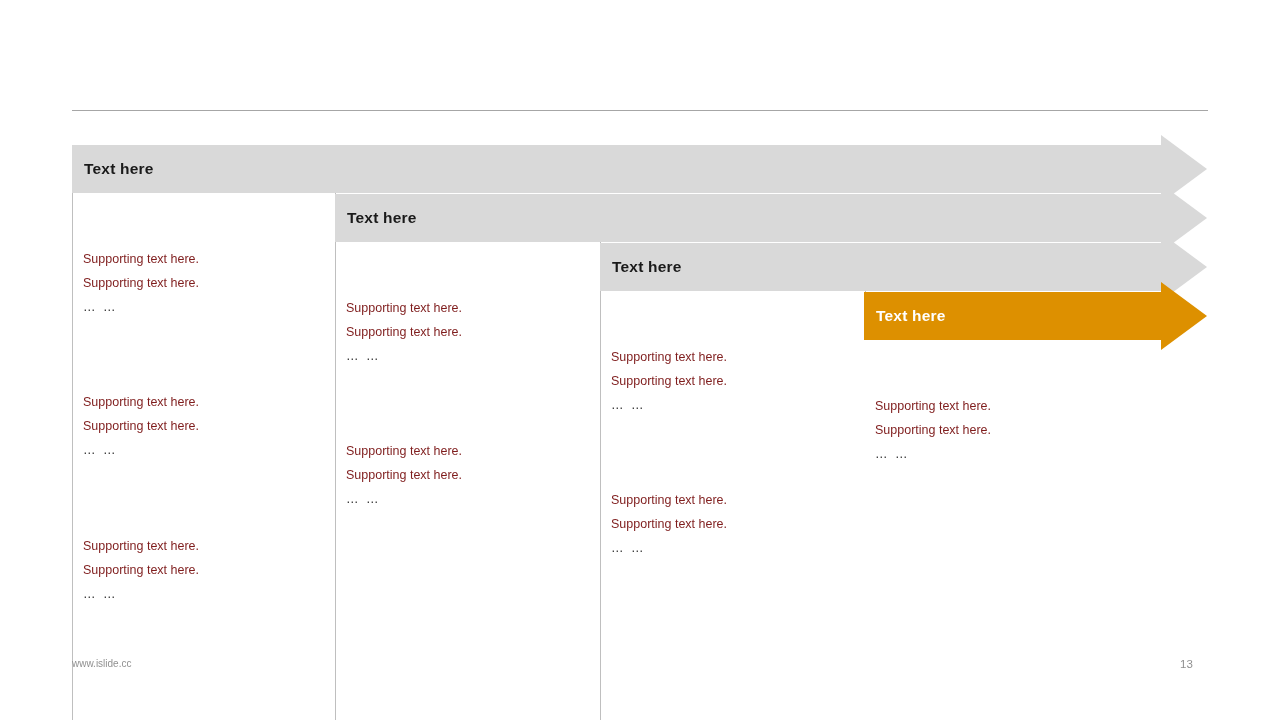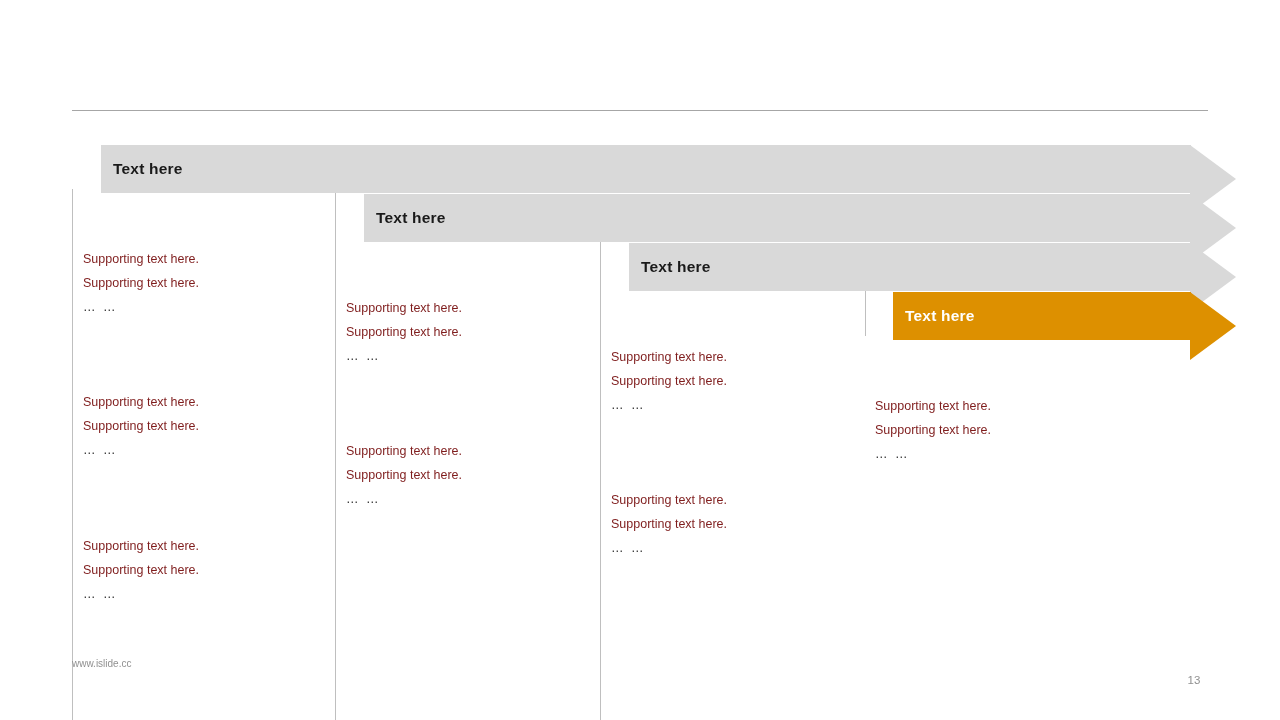--- a/index.html
+++ b/index.html
@@ -36,22 +36,21 @@
   .stage {
     position: absolute;
   }
 
   .arrow-band {
     position: absolute;
     left: 0;
     top: 0;
     height: 48px;
     display: flex;
-    align-items: flex-start;
-    margin-left: 29px;
+    align-items: center;
   }
   .arrow-body {
     position: relative;
     height: 48px;
     background: #d9d9d9;
     display: flex;
     align-items: center;
     box-sizing: border-box;
     padding-left: 12px;
   }
@@ -112,24 +111,23 @@
     left: 72px;
     top: 658px;
     font-size: 10px;
     color: #909090;
   }
   .footer-page {
     position: absolute;
     left: 1180px;
     top: 658px;
     width: 28px;
-    text-align: center;
+    text-align: left;
     font-size: 11.5px;
     color: #909090;
-    margin-top: 16px;
   }
 </style>
 </head>
 <body>
 
 <div class="slide">
 
   <div class="top-rule"></div>
 
   <div class="stage" style="left:72px; top:145px; width:1136px;">

